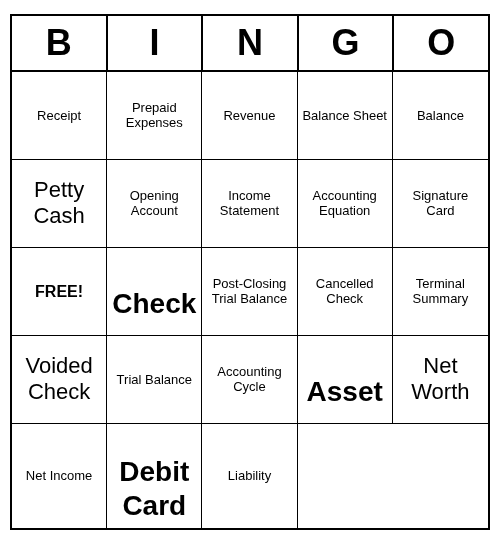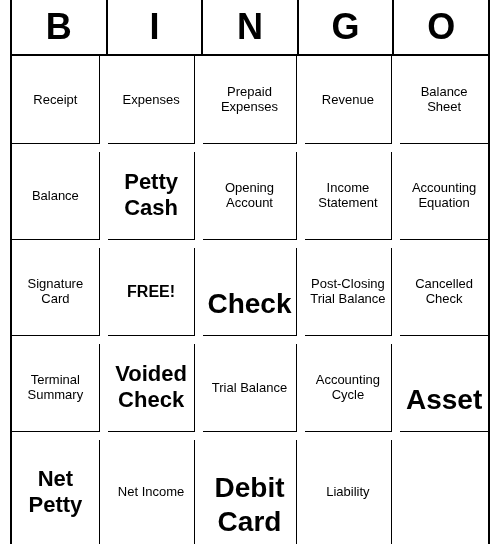--- a/index.html
+++ b/index.html
@@ -27,21 +27,20 @@
       padding: 6px 0;
       border-right: 2px solid #000;
       border-bottom: 2px solid #000;
     }
     .bingo-header .header-cell:last-child {
       border-right: none;
     }
     .bingo-grid {
       display: grid;
       grid-template-columns: repeat(5, 1fr);
-      gap: 8px;
     }
     .cell {
       border-right: 1.5px solid #000;
       border-bottom: 1.5px solid #000;
       min-height: 88px;
       display: flex;
       align-items: center;
       justify-content: center;
       text-align: center;
       padding: 6px 4px;
@@ -51,21 +50,21 @@
       border-right: none;
     }
     .cell:nth-child(n+21) {
       border-bottom: none;
     }
     .cell .cell-text {
       font-size: 13px;
     }
     .cell.large-text .cell-text {
       font-size: 22px;
-      font-weight: bold;
+      font-weight: normal;
     }
     .cell.xlarge-text .cell-text {
       font-size: 28px;
       font-weight: bold;
       margin-top: 25px;
     }
     .cell.free .cell-text {
       font-size: 16px;
       font-weight: bold;
     }
@@ -77,23 +76,20 @@
   <div class="bingo-header">
   <div class="header-cell">B</div>
       <div class="header-cell">I</div>
       <div class="header-cell">N</div>
       <div class="header-cell">G</div>
       <div class="header-cell">O</div>
     </div>
   <div class="bingo-grid">
   <div class="cell">
         <span class="cell-text">Receipt</span>
-      </div>
-      <div class="cell">
-        <span class="cell-text">Expenses</span>
       </div>
       <div class="cell">
         <span class="cell-text">Prepaid Expenses</span>
       </div>
       <div class="cell">
         <span class="cell-text">Revenue</span>
       </div>
       <div class="cell">
         <span class="cell-text">Balance Sheet</span>
       </div>
@@ -136,21 +132,21 @@
       <div class="cell">
         <span class="cell-text">Trial Balance</span>
       </div>
       <div class="cell">
         <span class="cell-text">Accounting Cycle</span>
       </div>
       <div class="cell xlarge-text">
         <span class="cell-text">Asset</span>
       </div>
       <div class="cell large-text">
-        <span class="cell-text">Net Petty</span>
+        <span class="cell-text">Net Worth</span>
       </div>
       <div class="cell">
         <span class="cell-text">Net Income</span>
       </div>
       <div class="cell xlarge-text">
         <span class="cell-text">Debit Card</span>
       </div>
       <div class="cell">
         <span class="cell-text">Liability</span>
       </div>

